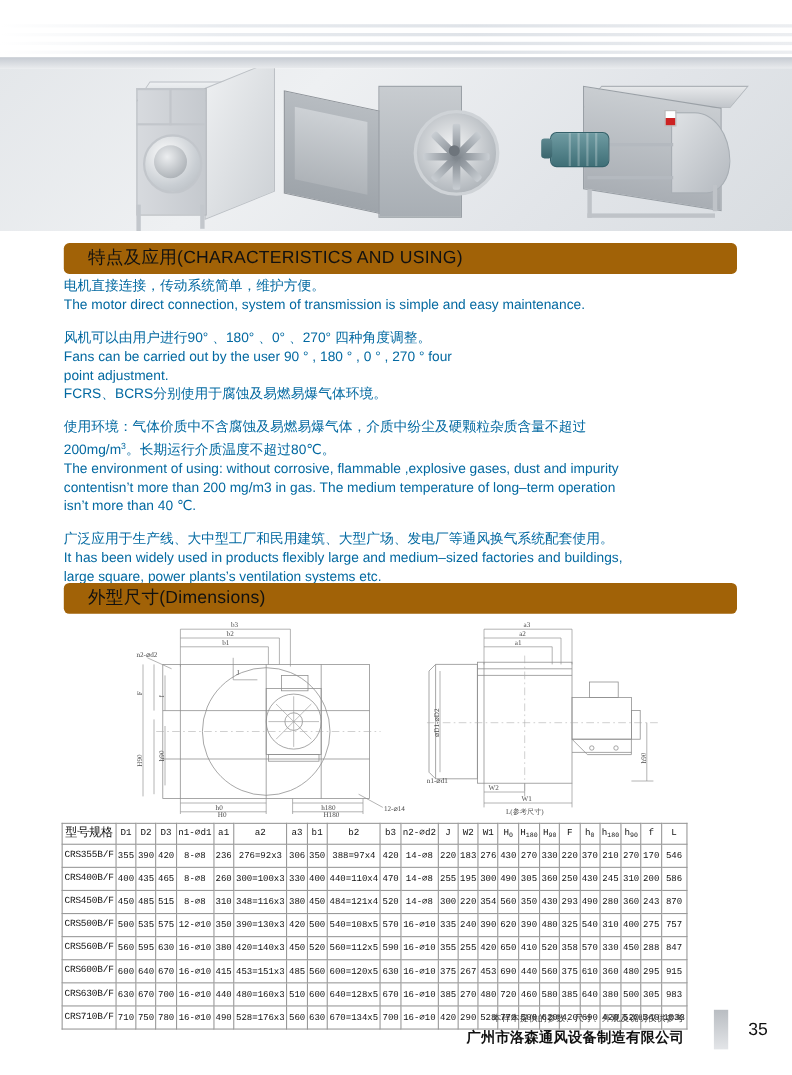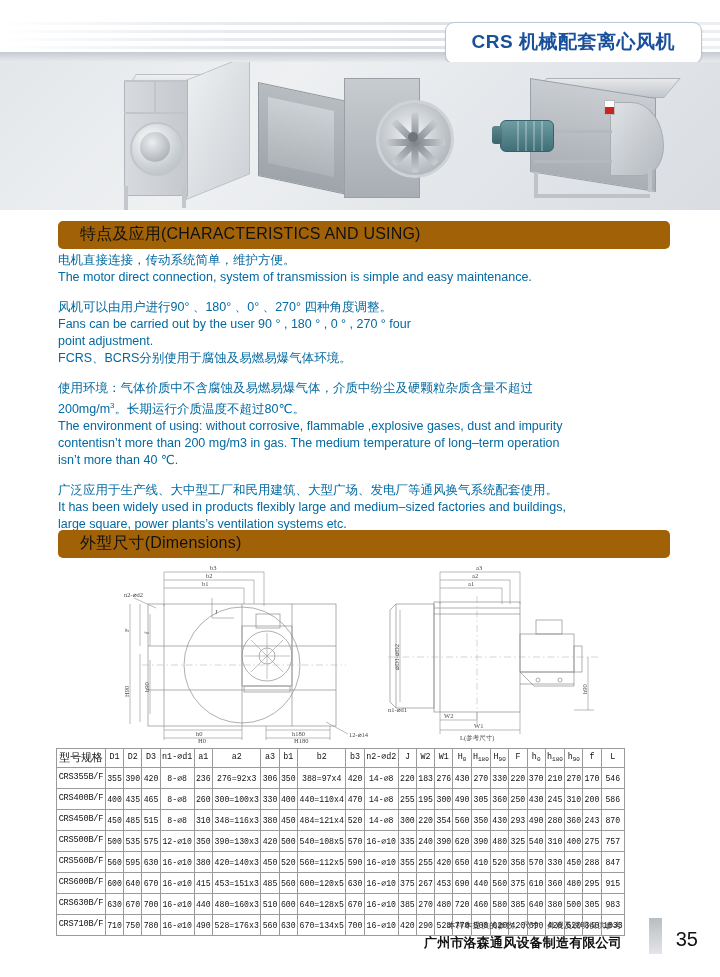--- a/index.html
+++ b/index.html
@@ -132,36 +132,35 @@
   th.model{font-size:11px;}
   td{height:14px;}
   .sub{font-size:6px;vertical-align:baseline;position:relative;top:2px;}
 
   
   .footer{position:absolute;left:0;top:918px;width:720px;height:59px;}
   .disclaimer{position:absolute;right:98px;top:2px;font-size:8px;color:#333;letter-spacing:.3px;}
   .company{position:absolute;right:98px;top:16px;font-size:13px;font-weight:bold;color:#111;letter-spacing:.2px;}
   .pg-block{position:absolute;right:58px;top:0px;width:13px;height:36px;
     background:linear-gradient(to bottom,#b9bdc2,#e3e5e8);}
-  .pg-num{position:absolute;right:22px;top:10px;font-size:20px;color:#111;}
+  .pg-num{position:absolute;right:22px;top:10px;font-size:16px;color:#111;}
 </style>
 </head>
 <body>
 
 <div class="page">
 
   <div class="header">
     <div class="stripes">
       <div class="stripe s1"></div>
       <div class="stripe s2"></div>
       <div class="stripe s3"></div>
       <div class="stripe s4"></div>
     </div>
     <div class="header-band"></div>
-    <div class="title-pill">CRS 机械配套离心风机</div>
   </div>
 
   <div class="photos">
 
     <div class="ph u1">
       <div class="box-top"></div>
       <div class="box-side"></div>
       <div class="box-face"></div>
       <div class="rib" style="left:62px;top:6px;width:62px;height:2px;"></div>
       <div class="rib" style="left:62px;top:38px;width:62px;height:2px;"></div>

